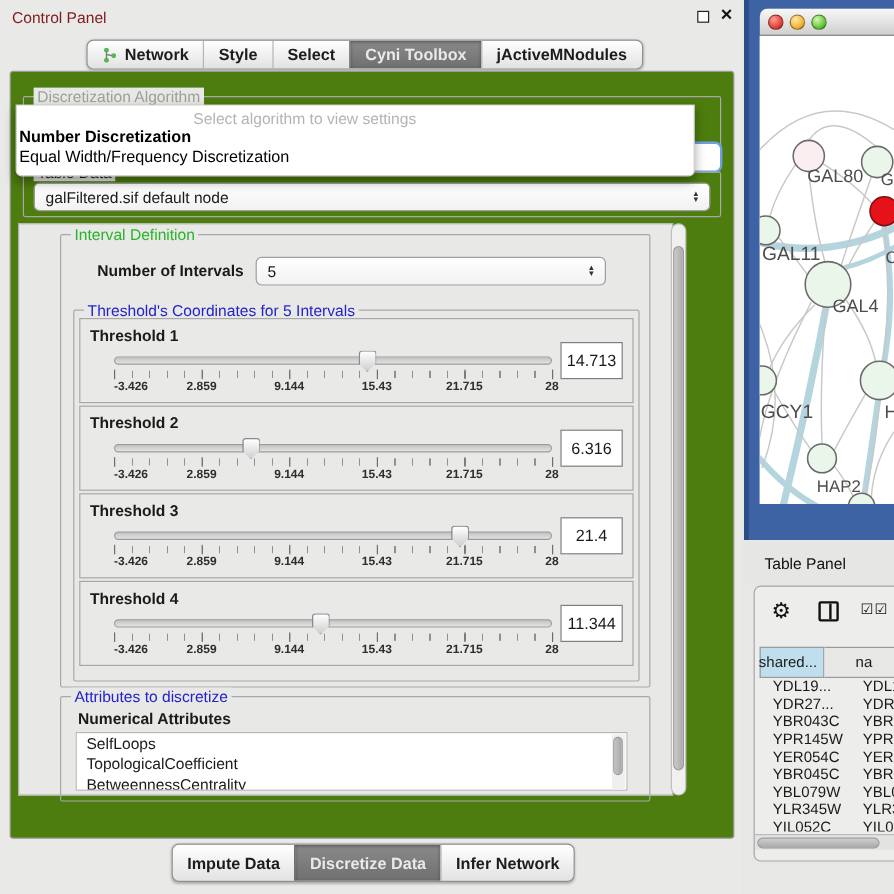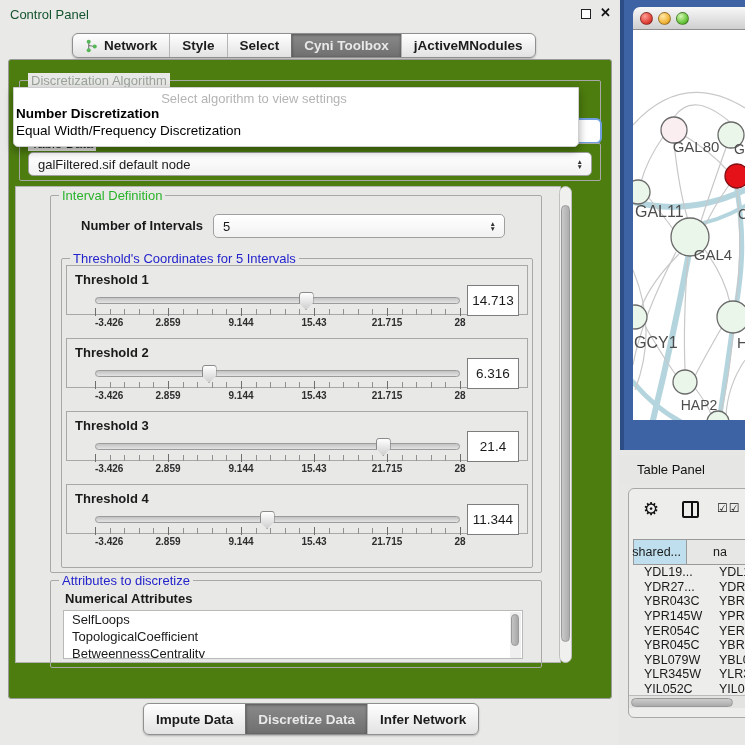--- a/index.html
+++ b/index.html
@@ -2,21 +2,21 @@
 <html><head>
 <meta charset="utf-8">
 <style>
   * { margin:0; padding:0; box-sizing:border-box; }
   html,body { width:745px; height:745px; }
   body { font-family:"Liberation Sans", sans-serif; background:#e7e7e5; position:relative; overflow:hidden; color:#1a1a1a; }
 
   
   .cp { position:absolute; left:0; top:0; width:618px; height:745px; background:#e9e9e7; }
   .cp-titlebar { position:absolute; left:0; top:0; width:100%; height:28px; background:#e9e9e7; }
-  .cp-title { position:absolute; left:10px; top:7px; font-size:13px; color:#14532d; }
+  .cp-title { position:absolute; left:10px; top:7px; font-size:13px; color:#7f1d1d; }
   .float-btn { position:absolute; left:581px; top:9px; width:10px; height:10px; border:1.6px solid #222; background:#fff; }
   .close-btn { position:absolute; left:600px; top:5px; font-size:13px; font-weight:bold; color:#111; }
 
   
   .tabstrip { position:absolute; display:flex; border:1px solid #8f8f8f; border-radius:6px; overflow:hidden; background:linear-gradient(#ffffff,#e2e2e2); box-shadow:0 1px 2px rgba(0,0,0,.25); }
   .tabstrip.top { left:72px; top:33px; height:25px; }
   .tabstrip.bottom { left:143px; top:703px; height:32px; }
   .seg { display:flex; align-items:center; justify-content:center; font-size:13.5px; font-weight:bold; color:#1c1c1c; padding:0 12px; position:relative; }
   .seg + .seg { border-left:1px solid #b5b5b5; }
   .seg.active { background:linear-gradient(#8a8a8a,#6f6f6f); color:#e9e9e9; border-left:1px solid #6f6f6f; box-shadow:inset 0 1px 3px rgba(0,0,0,.4); }
@@ -50,21 +50,21 @@
   
   .viewport { position:absolute; left:6px; top:126px; width:546px; height:477px; border:1px solid #b3b3b3; background:#e8e8e6; }
   .vscroll { position:absolute; right:-14px; top:126px; width:13px; height:477px; background:#f0f0ee; border:1px solid #c0c0c0; border-radius:7px; }
   .vscroll .thumb { position:absolute; left:1px; top:18px; width:9px; height:437px; border-radius:5px; background:linear-gradient(90deg,#c9c9c9,#adadad); border:1px solid #9a9a9a; }
 
   .interval-group { left:34px; top:8px; width:492px; height:378px; }
   .noi-label { position:absolute; left:30px; top:22px; font-size:13px; font-weight:bold; }
   .noi-combo { left:162px; top:18px; width:292px; height:24px; }
   .thr-group { left:10px; top:62px; width:472px; height:310px; }
 
-  .thr-panel { position:absolute; left:4px; width:462px; height:50px; border:1px solid #a8a8a8; background:#e9e9e7; }
+  .thr-panel { position:absolute; left:4px; width:462px; height:71px; border:1px solid #a8a8a8; background:#e9e9e7; }
   .thr-label { position:absolute; left:8px; top:6px; font-size:13px; font-weight:bold; }
   .track { position:absolute; left:28px; top:31px; width:365px; height:7px; border:1px solid #9b9b9b; border-radius:4px; background:linear-gradient(#c3c3c3,#e3e3e3); }
   .thumbk { position:absolute; top:-6px; width:15px; height:18px; margin-left:-7px; background:linear-gradient(#ffffff,#cfcfcf); border:1px solid #8a8a8a; border-radius:3px 3px 2px 2px; clip-path:polygon(0 0,100% 0,100% 58%,50% 100%,0 58%); }
   .ticks { position:absolute; left:28px; top:43px; width:365px; height:6px; background:repeating-linear-gradient(to right,#909090 0,#909090 1px,transparent 1px,transparent 4%); }
   .ticks i { position:absolute; top:-1px; width:1px; height:8px; background:#6e6e6e; }
   .ticklbls { position:absolute; left:28px; top:51px; width:365px; height:12px; font-size:10px; font-weight:bold; color:#2e2e2e; }
   .ticklbls span { position:absolute; transform:translateX(-50%); white-space:nowrap; }
   .ticklbls span:first-child { transform:none; }
   .val-box { position:absolute; left:400px; top:19px; width:52px; height:31px; background:#fff; border:1px solid #7d7d7d; display:flex; align-items:center; justify-content:center; font-size:13.5px; }
 

